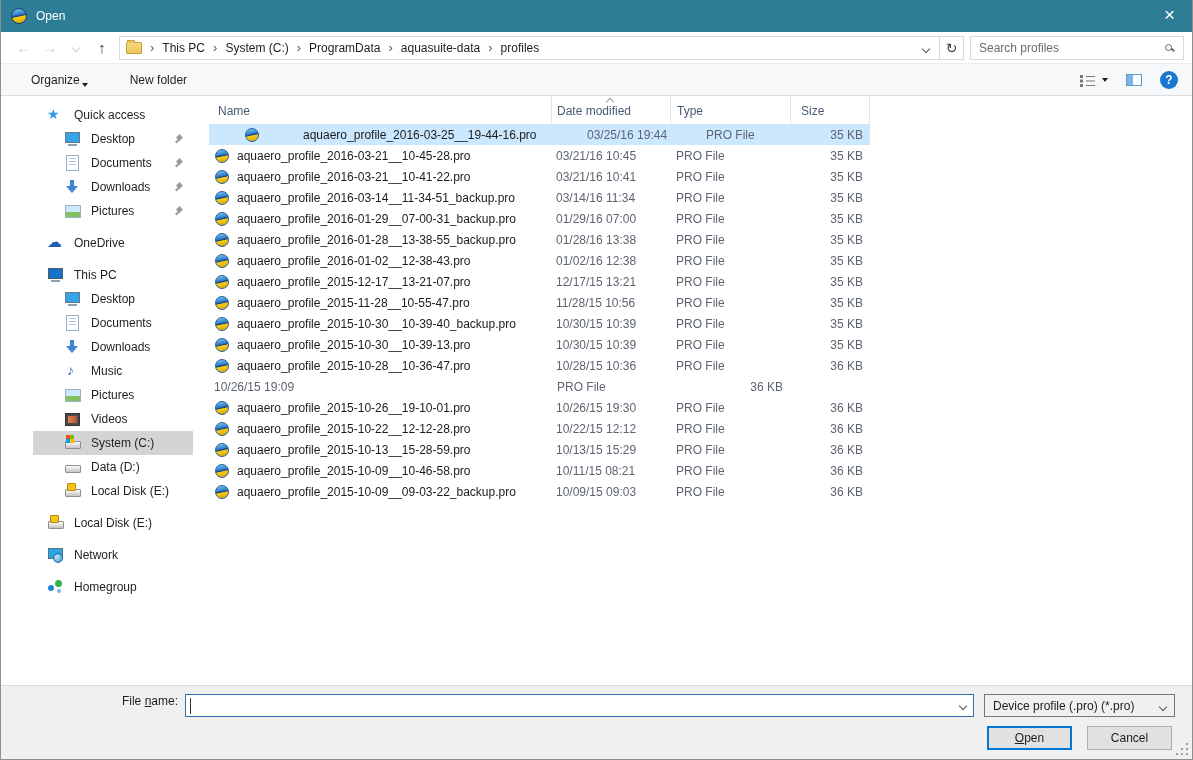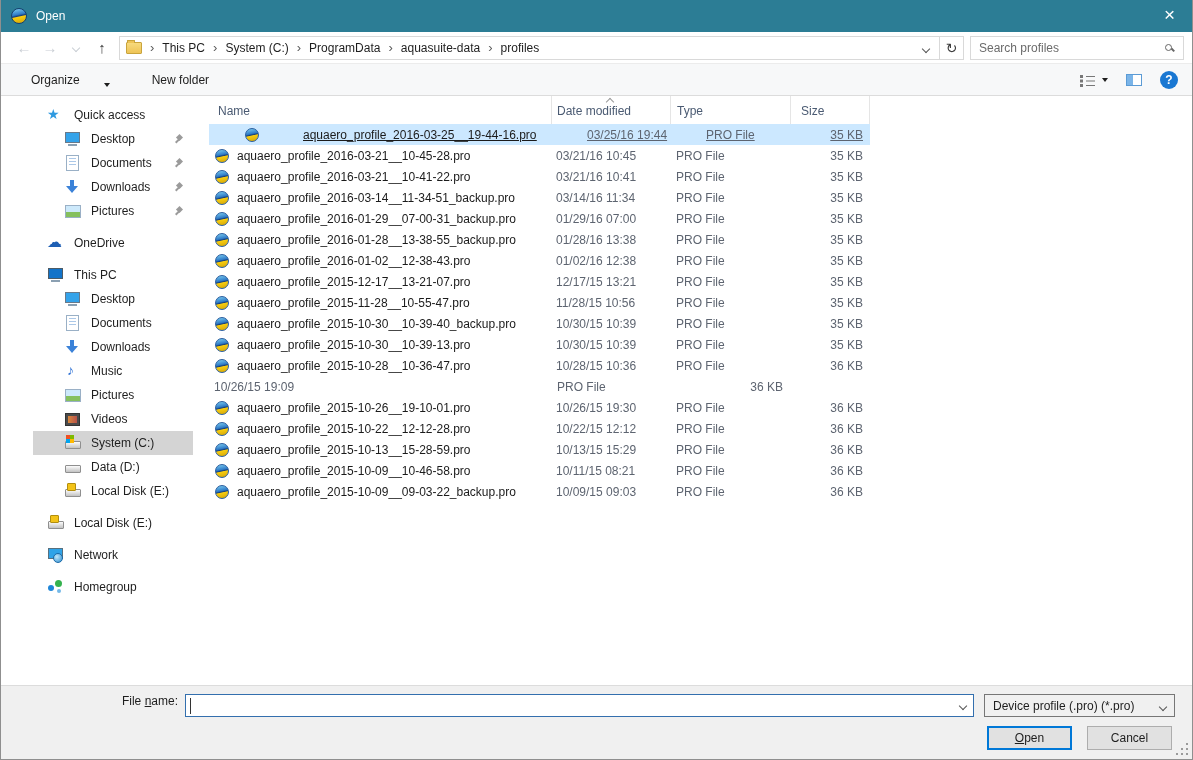--- a/index.html
+++ b/index.html
@@ -32,21 +32,21 @@
   .crumb{color:#1e1e1e;white-space:nowrap;}
   .addr-chev{margin-left:auto;margin-right:6px;}
   .refresh-btn{width:24px;height:24px;border:1px solid #d9d9d9;border-left:none;background:#fff;display:flex;align-items:center;justify-content:center;color:#3d3d3d;font-size:14px;flex:none;}
   .searchbox{width:214px;height:24px;border:1px solid #d9d9d9;background:#fff;margin-left:6px;position:relative;flex:none;display:flex;align-items:center;}
   .searchbox input{border:none;outline:none;width:100%;height:100%;padding:0 26px 0 8px;font:inherit;color:#1e1e1e;background:transparent;}
   .searchbox input::placeholder{color:#6b6b6b;opacity:1;}
   .mag{position:absolute;right:11px;top:7px;width:7px;height:7px;border:1.4px solid #666;border-radius:50%;}
   .mag::after{content:"";position:absolute;width:4px;height:1.5px;background:#666;transform:rotate(45deg);right:-3.6px;bottom:-1.4px;}
   
   .toolbar{height:32px;background:#f7f8f9;border-bottom:1px solid #dcdcdc;display:flex;align-items:center;flex:none;padding:0 14px 0 30px;}
-  .tb-btn{display:flex;align-items:flex-end;gap:24px;color:#1e1e1e;margin-right:42px;}
+  .tb-btn{display:flex;align-items:flex-end;gap:2px;color:#1e1e1e;margin-right:42px;}
   .tri-down{width:0;height:0;border-left:3.5px solid transparent;border-right:3.5px solid transparent;border-top:4px solid #1e1e1e;display:inline-block;}
   .tb-right{margin-left:auto;display:flex;align-items:center;gap:18px;}
   .views-wrap{display:flex;align-items:center;gap:7px;}
   .views-ico{width:15px;height:12px;position:relative;}
   .views-ico::before{content:"";position:absolute;left:0;top:1px;width:3px;height:3px;background:#777;box-shadow:0 4.5px 0 #777,0 9px 0 #777;}
   .views-ico::after{content:"";position:absolute;left:6px;top:2px;width:9px;height:1px;background:#777;box-shadow:0 4.5px 0 #777,0 9px 0 #777;}
   .pane-ico{width:16px;height:12px;border:1px solid #5b9bd5;background:linear-gradient(90deg,#7ab4e8 0 45%,#fff 45%);}
   .help-ico{width:18px;height:18px;border-radius:50%;background:#1977d2;color:#fff;font-size:12px;font-weight:bold;display:flex;align-items:center;justify-content:center;}
   
   .main{flex:1;display:flex;min-height:0;background:#fff;margin-left:32px;}
@@ -89,21 +89,21 @@
   .lheader,.lrow{display:grid;grid-template-columns:342px 119px 120px 80px;width:661px;}
   .lheader{height:28px;text-align:right;}
   .hcell{position:relative;display:flex;align-items:center;color:#4a5a72;padding-top:2px;}
   .hcell.c-name{padding-left:9px;}
   .hcell.c-date{padding-left:5px;border-left:1px solid #e5e5e5;}
   .hcell.c-type{padding-left:6px;border-left:1px solid #e5e5e5;}
   .hcell.c-size{padding-left:10px;border-left:1px solid #e5e5e5;border-right:1px solid #e5e5e5;}
   .sort-up{position:absolute;top:3px;left:50%;margin-left:-4px;width:6px;height:6px;border-left:1px solid #9a9a9a;border-top:1px solid #9a9a9a;transform:rotate(45deg);}
   .lrow{height:21px;cursor:default;}
   .lrow.selected{background:#cce8ff;}
-  .lrow.selected .cell,.lrow.selected .ctext{text-decoration:underline;padding-left:36px;}
+  .lrow.selected .cell,.lrow.selected .ctext{padding-left:36px;}
   .cell{display:flex;align-items:center;white-space:nowrap;overflow:hidden;color:#5d6470;}
   .cell.c-name{padding-left:6px;color:#1b1b1b;}
   .cell.c-date{padding-left:5px;}
   .cell.c-type{padding-left:6px;}
   .cell.c-size{justify-content:flex-end;padding-right:7px;}
   .file-ico{width:14px;height:14px;border-radius:50%;border:1px solid #2a5d9e;flex:none;margin-right:8px;
     background:linear-gradient(168deg,#7fd0f2 0%,#2f7cc8 40%,#173f7a 50%,#f8cd0e 56%,#d2a50a 100%);}
   
   .footer{flex:none;height:74px;background:#f0f0f0;border-top:1px solid #dcdcdc;position:relative;}
   .frow1{display:flex;align-items:flex-start;margin:8px 17px 0 0;}

